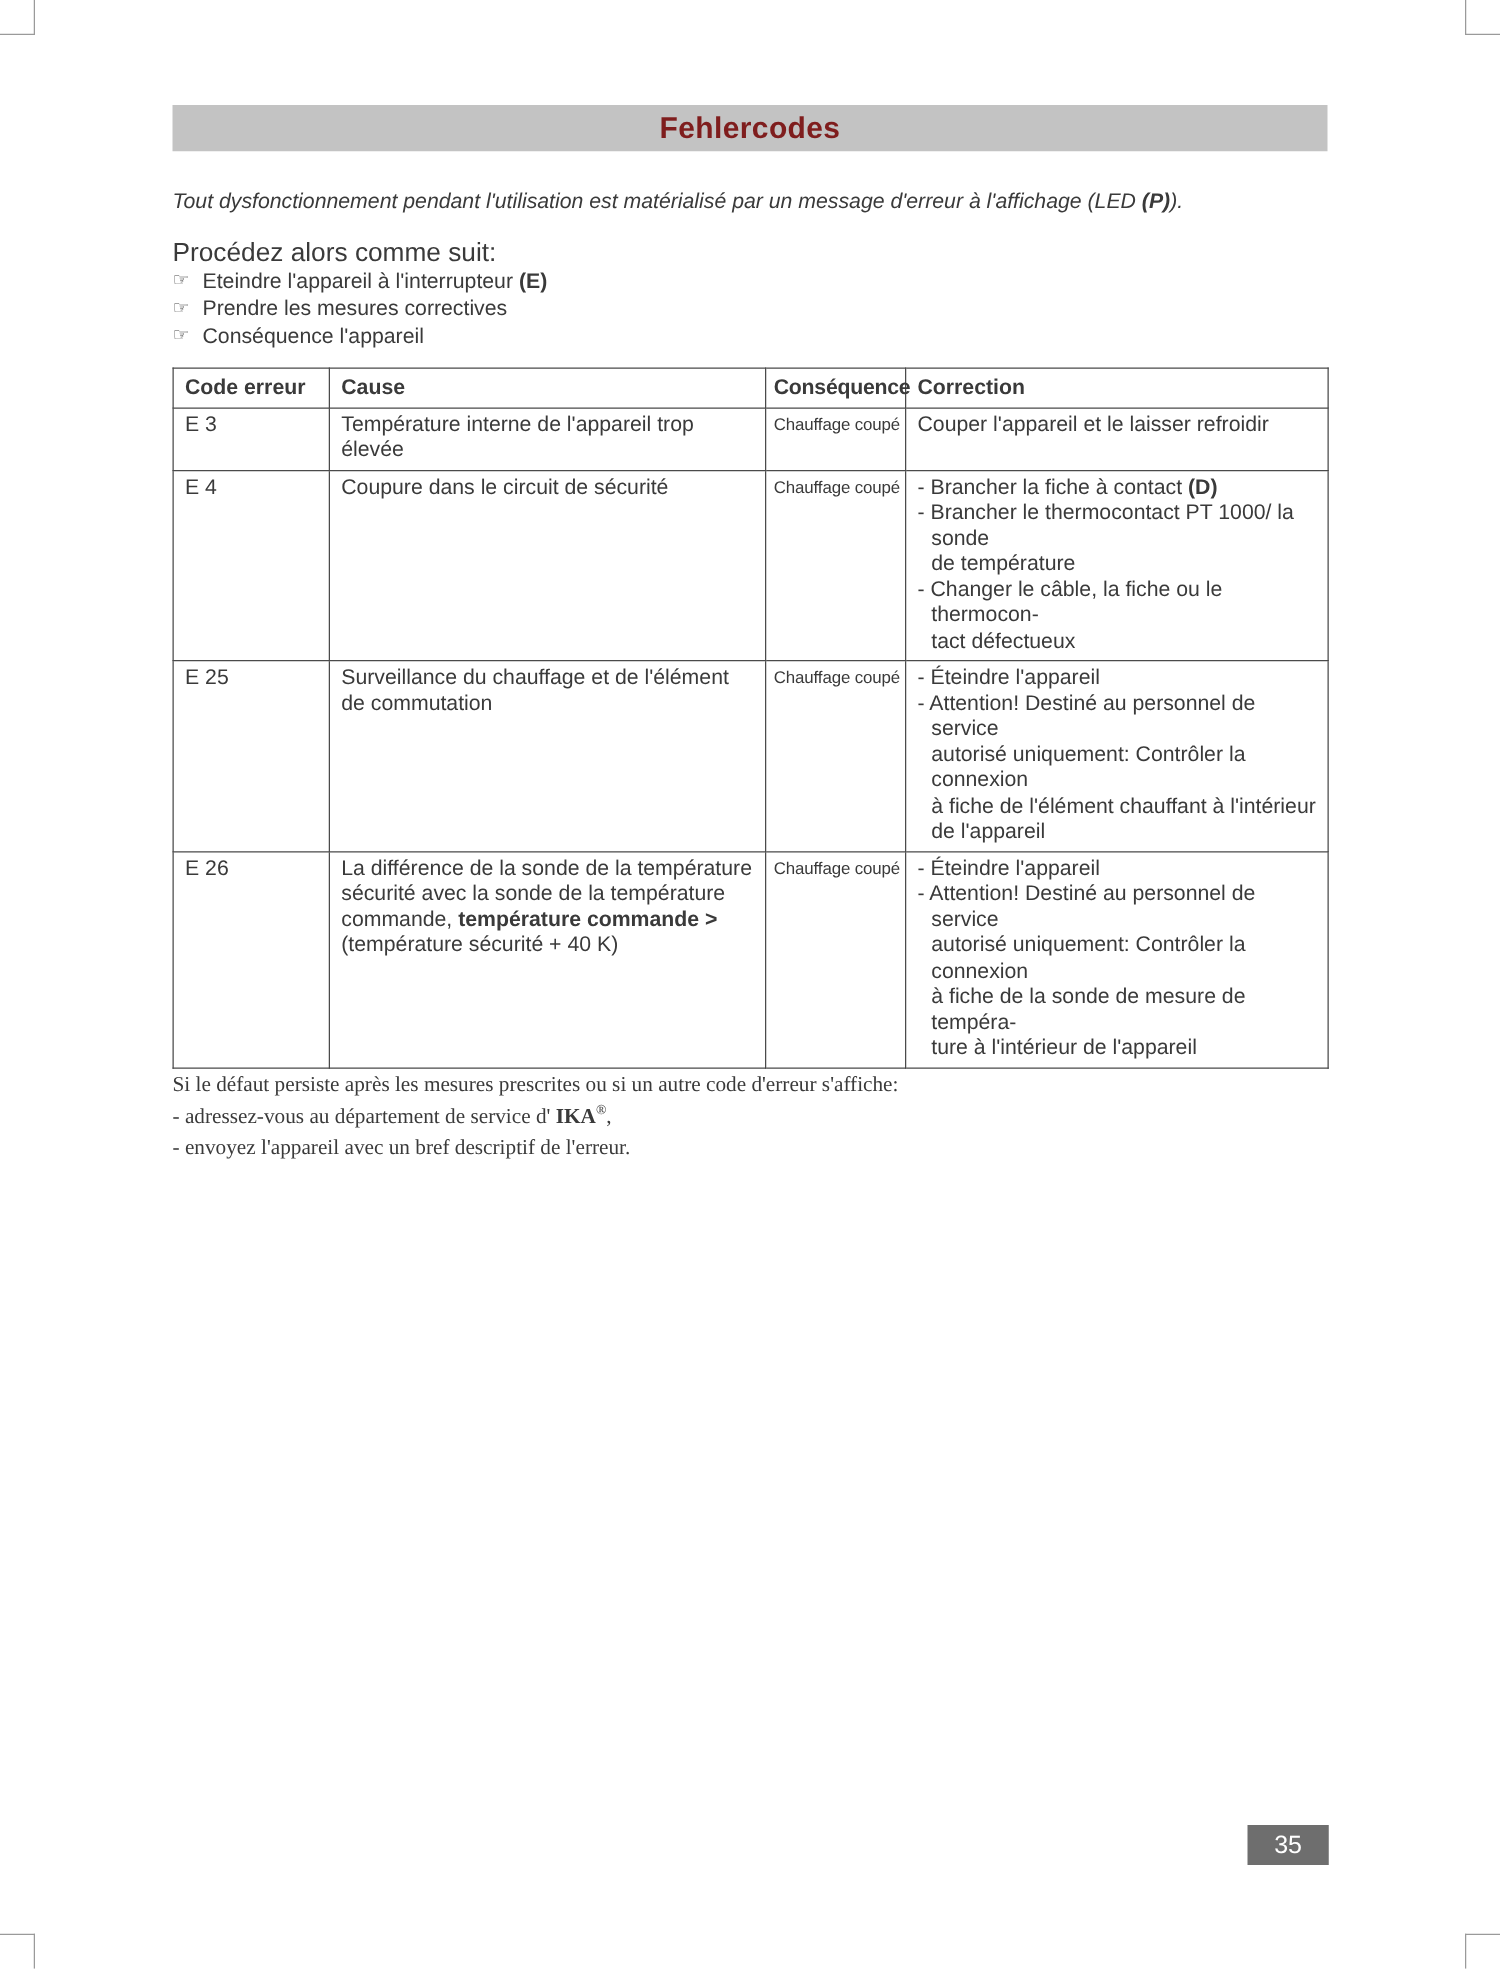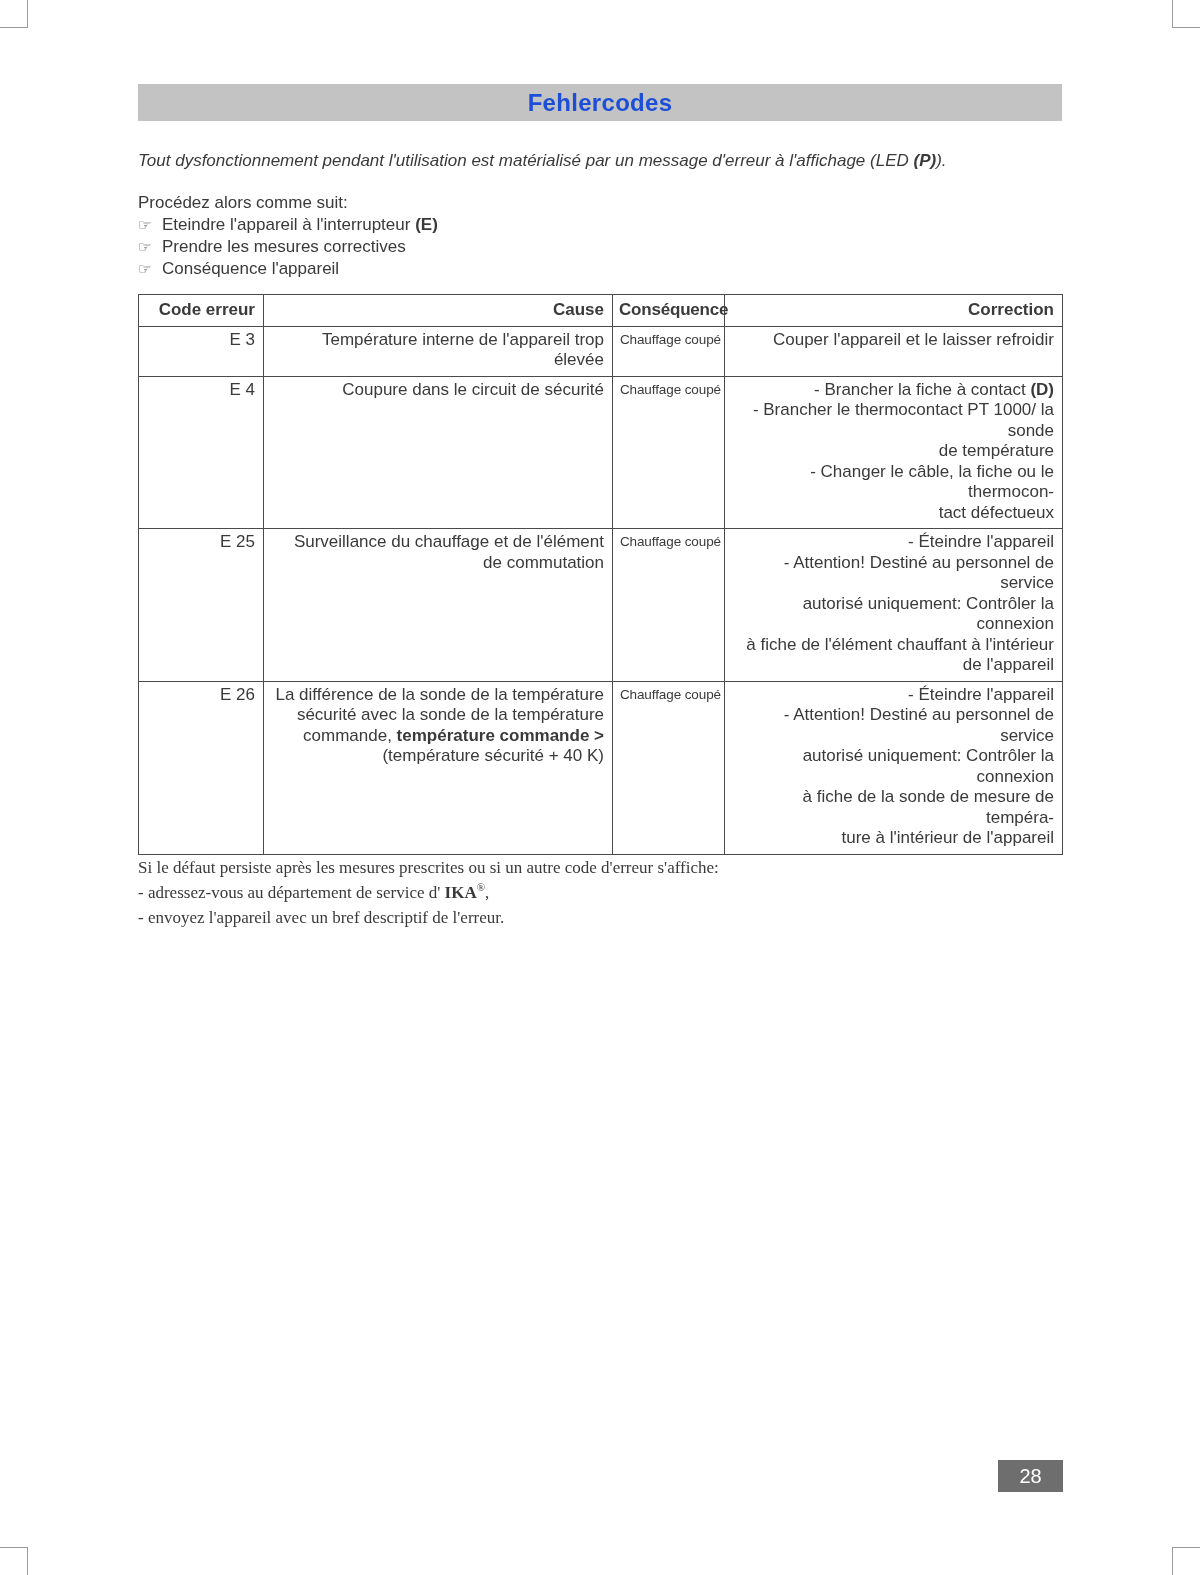--- a/index.html
+++ b/index.html
@@ -21,34 +21,34 @@
   
   .crop{position:absolute;width:28px;height:28px;}
   .crop.tl{top:0;left:0;border-right:1px solid var(--crop);border-bottom:1px solid var(--crop);}
   .crop.tr{top:0;right:0;border-left:1px solid var(--crop);border-bottom:1px solid var(--crop);}
   .crop.bl{bottom:0;left:0;border-right:1px solid var(--crop);border-top:1px solid var(--crop);}
   .crop.br{bottom:0;right:0;border-left:1px solid var(--crop);border-top:1px solid var(--crop);}
 
   .content{position:absolute;left:138px;top:84px;width:924px;}
 
   .title-band{height:37px;background:var(--band-bg);display:flex;align-items:center;justify-content:center;}
-  .title{font-size:24px;font-weight:600;color:#1d4ed8;letter-spacing:0.3px;}
+  .title{font-size:24px;font-weight:600;color:#7f1d1d;letter-spacing:0.3px;}
 
   .intro{margin-top:29px;font-size:17px;line-height:22px;font-style:italic;}
 
   .procedure{margin-top:20px;}
-  .lead{font-size:17px;line-height:22px;}
+  .lead{font-size:21px;line-height:22px;}
   .step{display:flex;align-items:flex-start;font-size:17px;line-height:22px;}
   .hand{width:24px;flex:0 0 24px;font-size:15px;line-height:22px;color:#4a4a4a;}
 
   .tbl-wrap{margin-top:14px;}
   table{width:924px;border-collapse:collapse;table-layout:fixed;}
   th,td{
     border:1px solid var(--border);
-    vertical-align:top;text-align:right;
+    vertical-align:top;text-align:left;
     font-size:17px;line-height:20.5px;font-weight:normal;
     padding:3px 8px 5px 9px;
   }
   th{font-weight:bold;padding-top:5px;padding-bottom:5px;}
   td.csq{font-size:13.5px;letter-spacing:-0.1px;padding-left:6px;padding-right:3px;white-space:nowrap;overflow:hidden;}
   th.csq-h{padding-left:6px;padding-right:3px;letter-spacing:-0.2px;}
   .hang{padding-left:11px;text-indent:-11px;}
   strong{font-weight:bold;}
   sup{font-size:11px;line-height:0;vertical-align:super;}
 
@@ -156,16 +156,16 @@
 
     <div class="footer-note" id="footer-note">
         <div>Si le défaut persiste après les mesures prescrites ou si un autre code d'erreur s'affiche:</div>
         <div>- adressez-vous au département de service d' <strong>IKA</strong><sup>®</sup>,</div>
         <div>- envoyez l'appareil avec un bref descriptif de l'erreur.</div>
       </div>
 
   </div>
 
   <div class="page-badge">
-    <span>28</span>
+    <span>35</span>
   </div>
 
 </div>
 
 </body></html>

